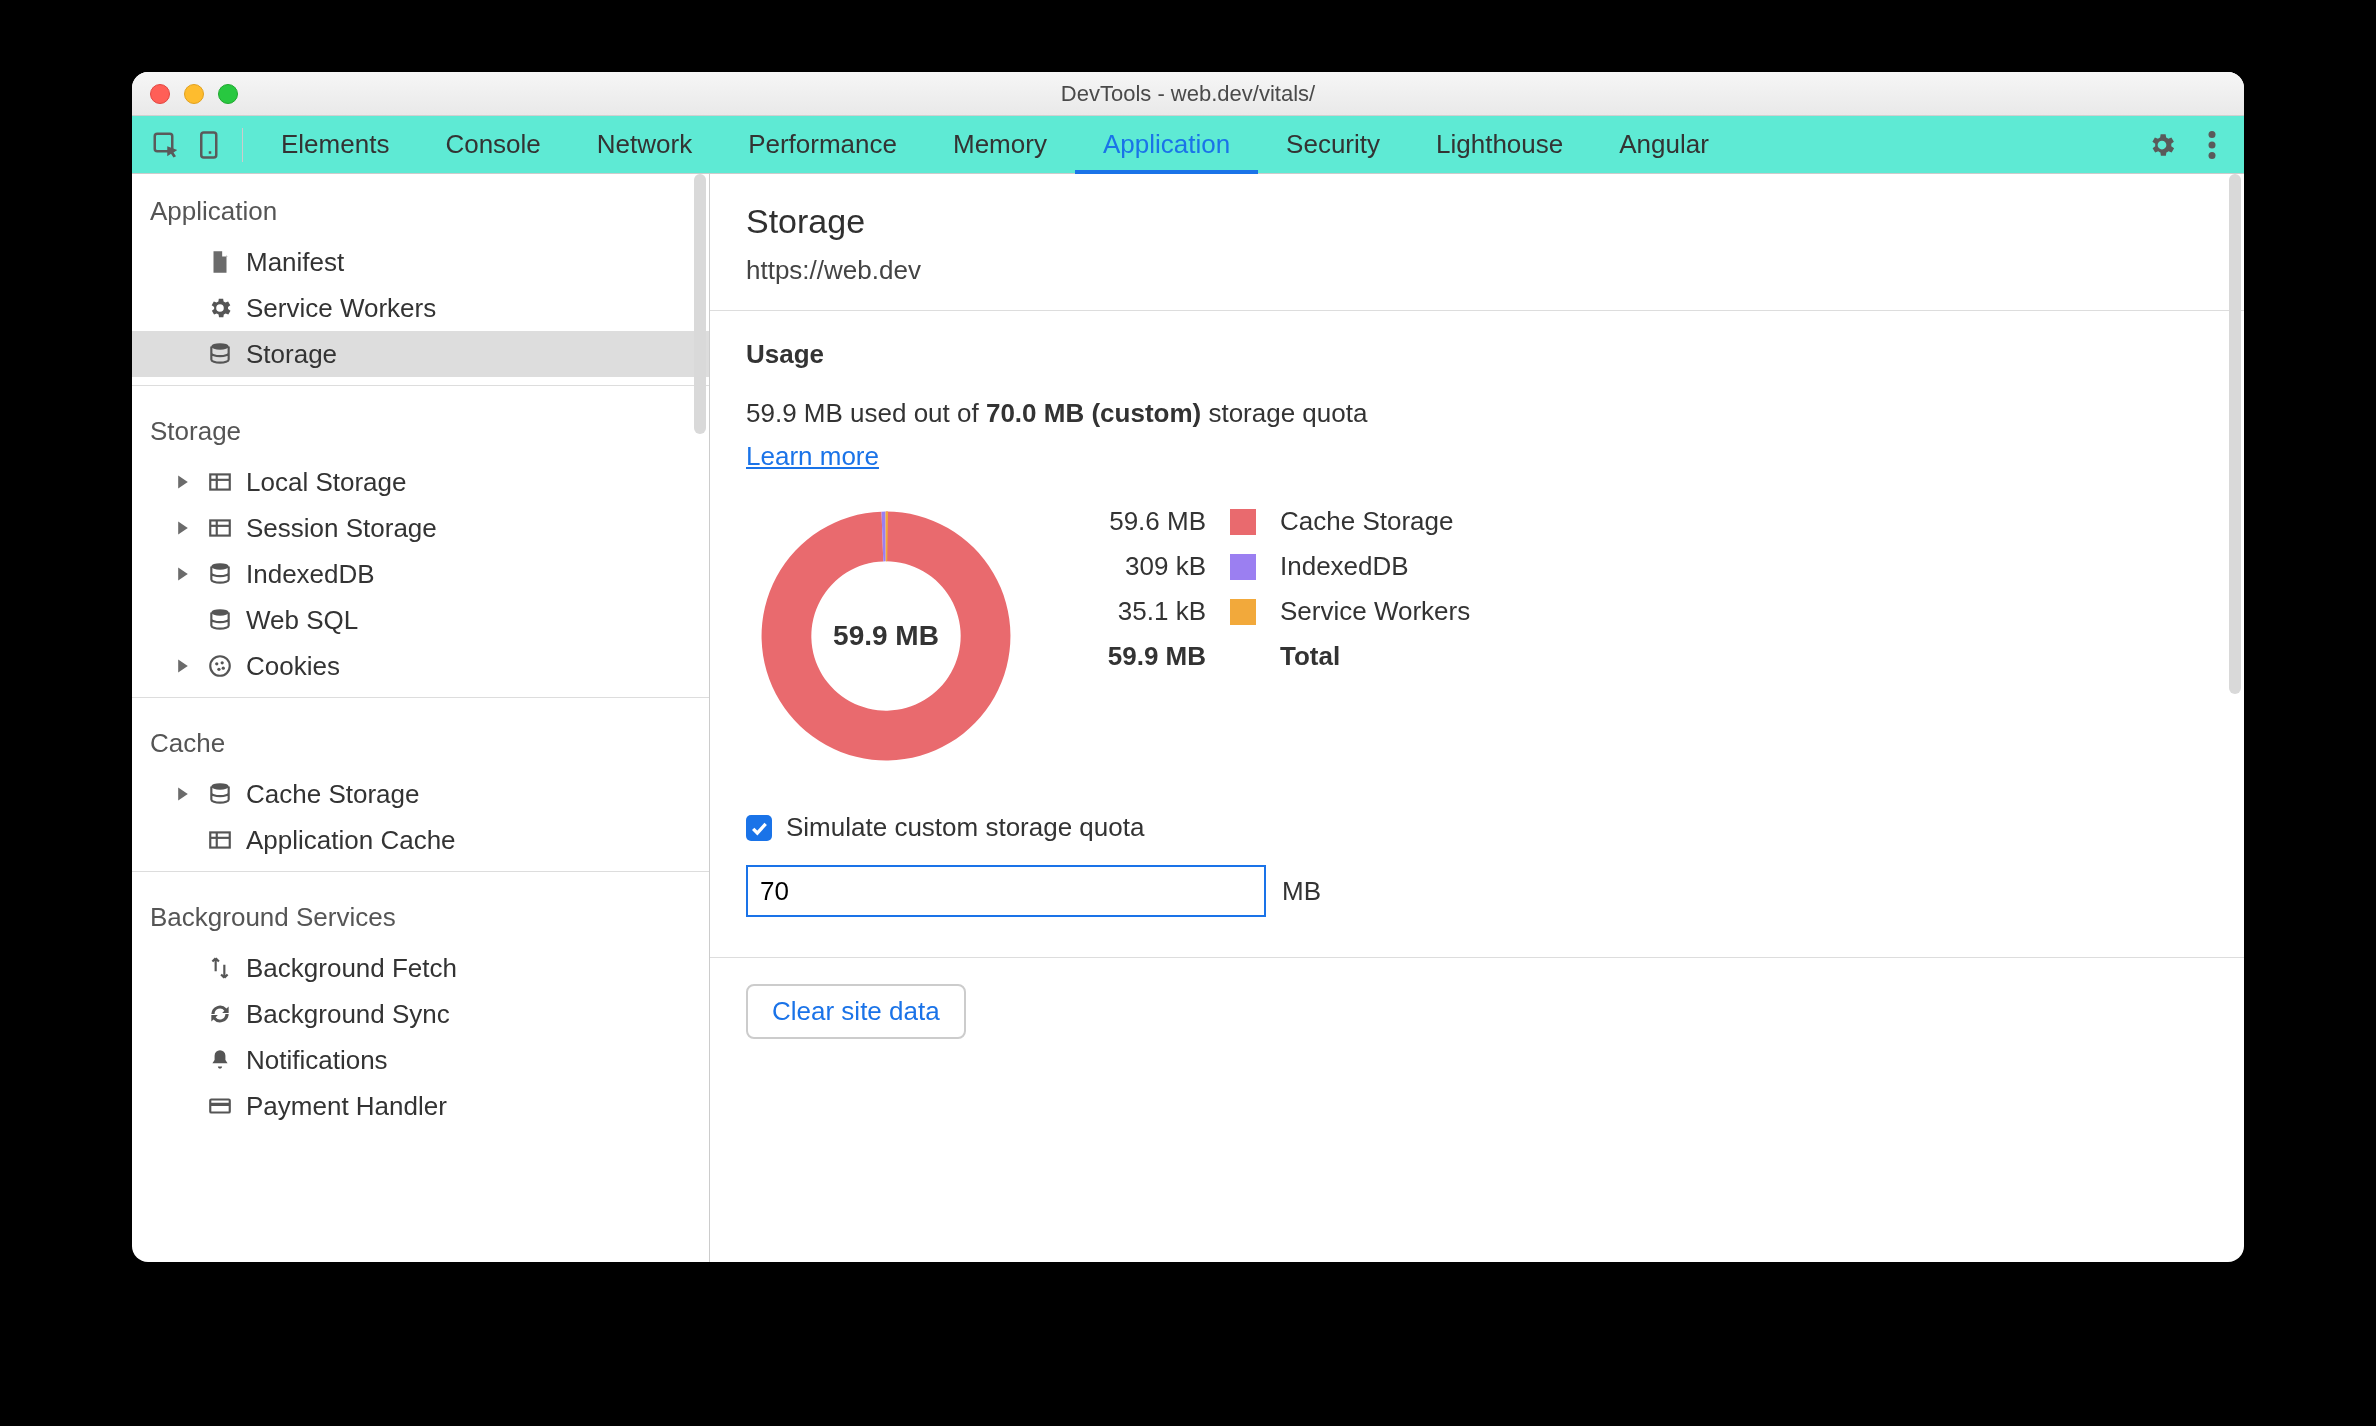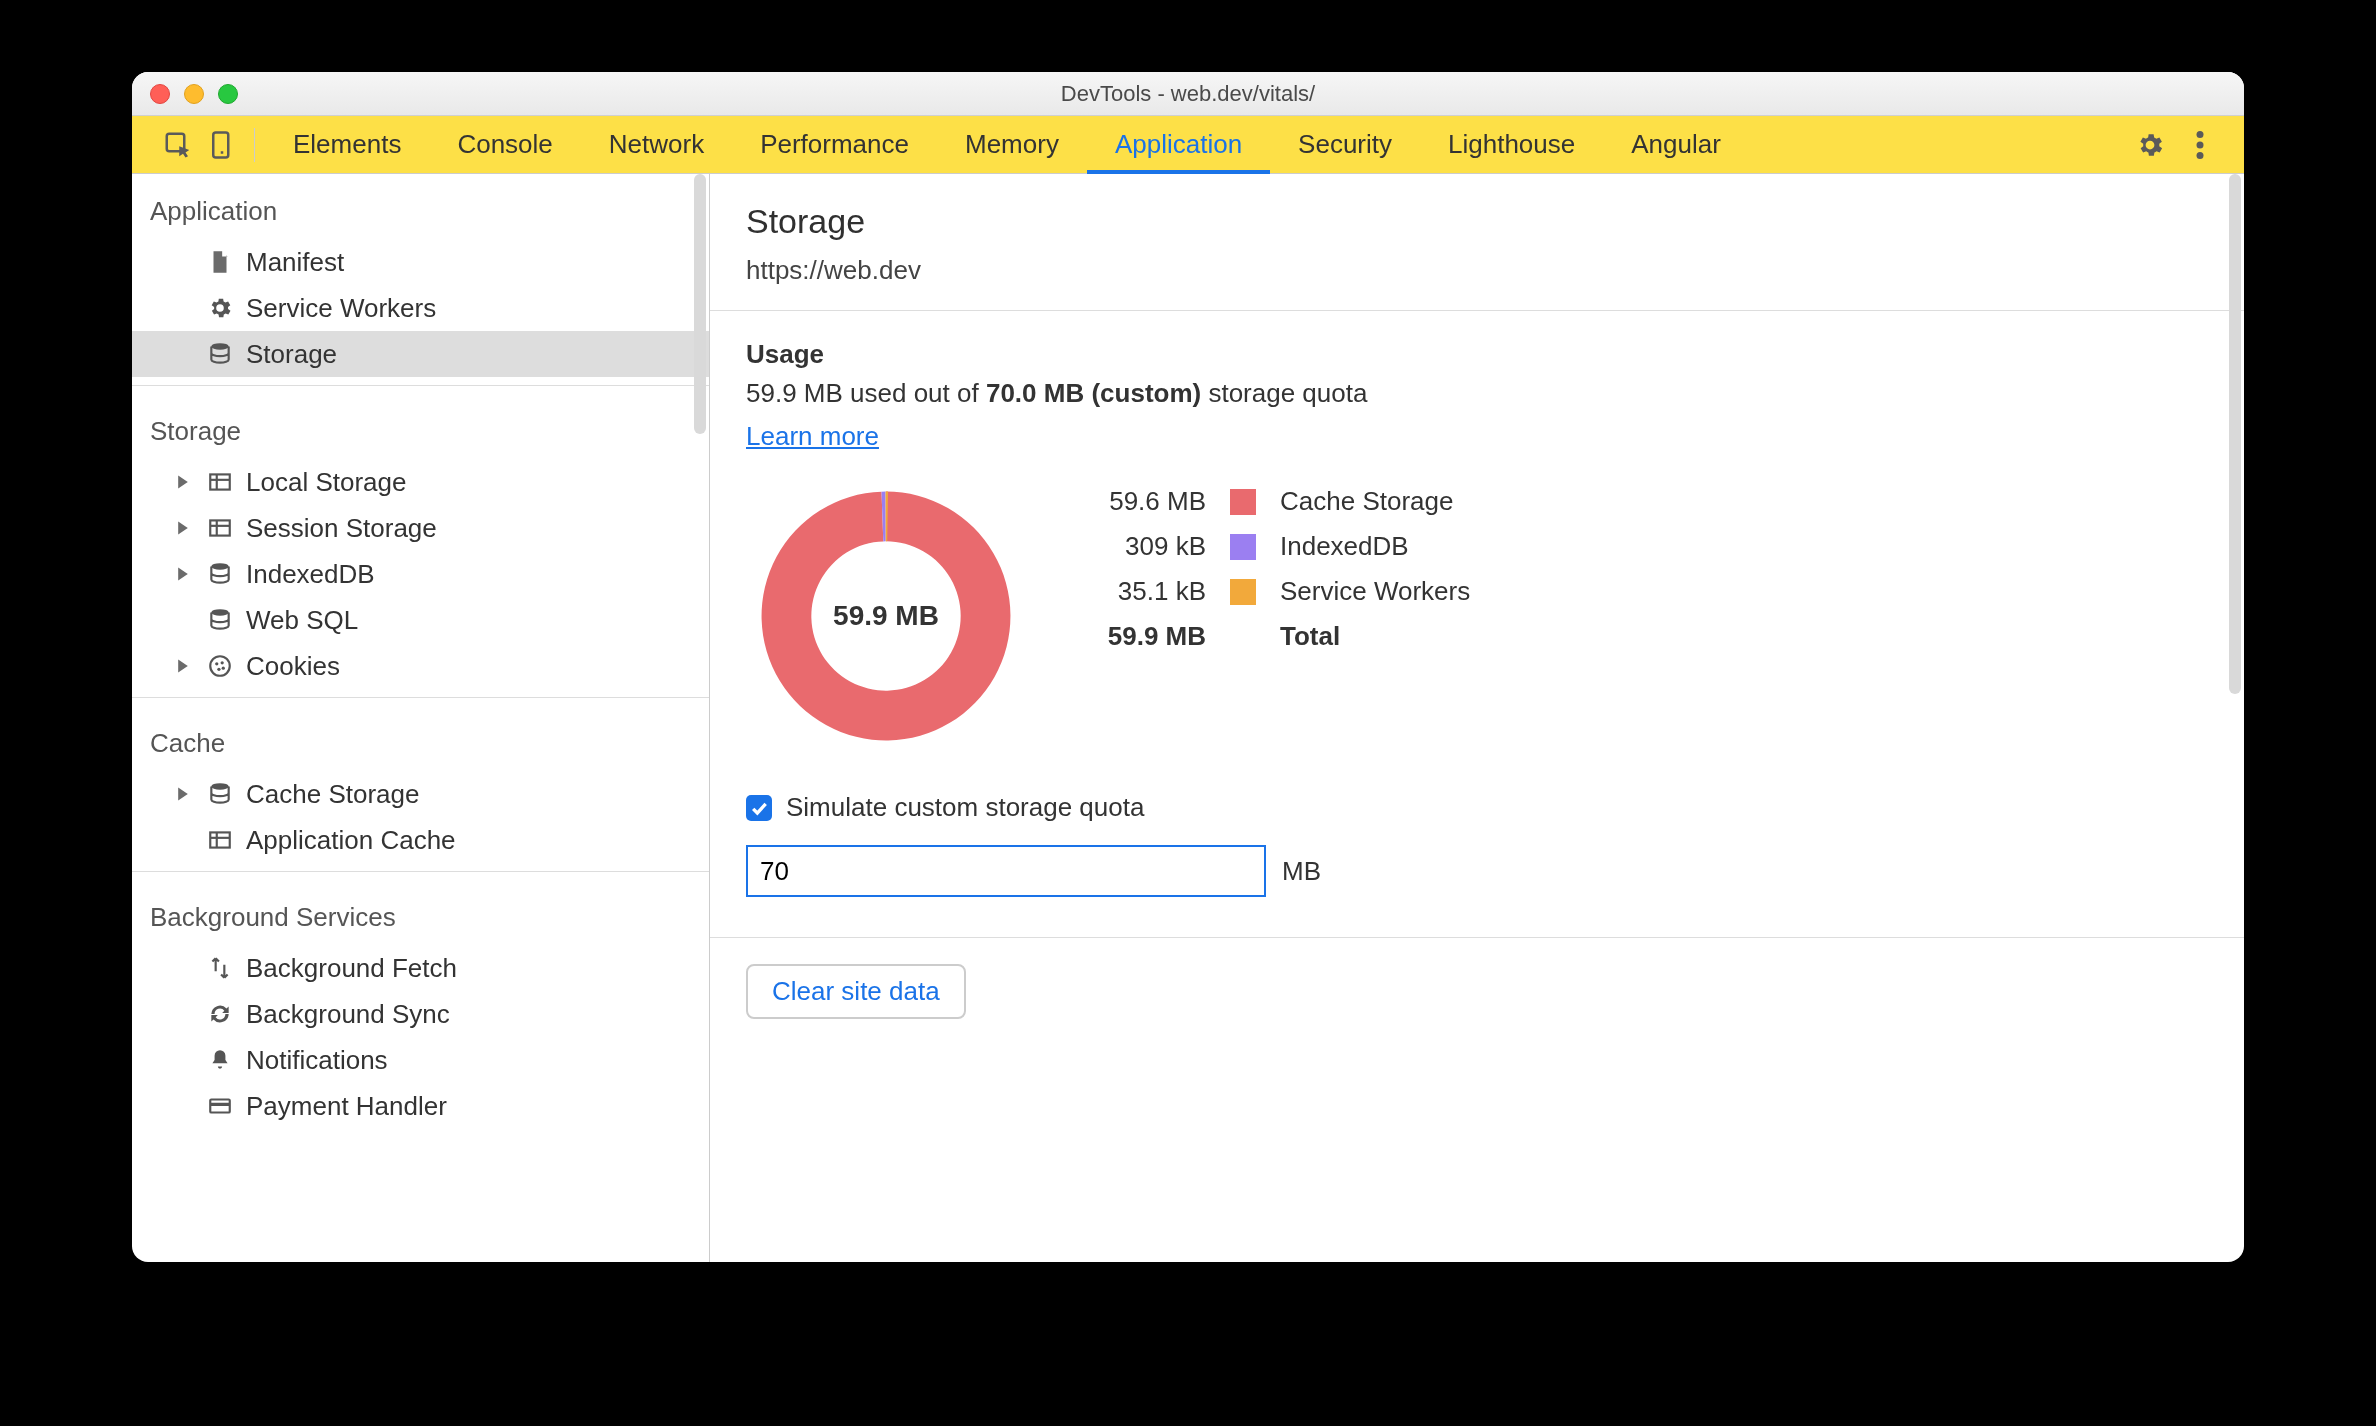--- a/index.html
+++ b/index.html
@@ -22,22 +22,22 @@
     position: relative;
   }
   .traffic { display:flex; gap:14px; margin-left:18px; }
   .traffic span { width:20px; height:20px; border-radius:50%; display:inline-block; }
   .t-close{background:#ff5f57;border:1px solid #e24640;}
   .t-min{background:#febc2e;border:1px solid #e1a11e;}
   .t-max{background:#28c840;border:1px solid #1fa82f;}
   .titlebar .title { position:absolute; left:0; right:0; text-align:center; font-size:22px; color:#4a4a4a; }
   
   .tabstrip {
-    height:58px; background:#fde047; border-bottom:1px solid #ccc;
-    display:flex; align-items:center; padding:0 24px; gap:0;
+    height:58px; background:#5eead4; border-bottom:1px solid #ccc;
+    display:flex; align-items:center; padding:0 12px; gap:0;
   }
   .tabstrip .ico-btn { width:44px; height:40px; display:flex;align-items:center;justify-content:center; color:#5a5a5a; }
   .tabstrip .sep { width:1px; height:34px; background:#ccc; margin:0 10px; }
   .tabstrip .tab { padding:0 28px; font-size:26px; color:#333; height:58px; display:flex; align-items:center; cursor:pointer;}
   .tabstrip .tab.active { color:#1a73e8; border-bottom:4px solid #1a73e8; padding-top:4px;}
   .tabstrip .spacer{flex:1;}
   .tabstrip .right-ico{width:40px;height:40px;display:flex;align-items:center;justify-content:center;color:#5a5a5a; margin-left:10px;}
   .tabstrip svg{display:block;}
   
   .body { display:flex; height:calc(100% - 44px - 58px); }
@@ -61,21 +61,21 @@
   .group-divider{height:1px;background:#ddd;margin:8px 0;}
   
   .main { flex:1; overflow:auto; position:relative; }
   .main::-webkit-scrollbar{width:16px;}
   .main-scroll{position:absolute; right:0; top:0; width:18px; height:100%; }
   .main-scroll .thumb{position:absolute; top:0; left:3px; width:12px; height:520px; background:#d9d9d9; border-radius:6px;}
   .panel-head{ padding:28px 36px 24px; border-bottom:1px solid #ddd;}
   .panel-head h1{font-size:34px; font-weight:400; color:#303030; margin-bottom:14px;}
   .panel-head .url{font-size:26px; color:#444;}
   .usage-sec{ padding:28px 36px 40px; border-bottom:1px solid #ddd;}
-  .usage-sec h2{font-size:26px; font-weight:700; color:#333; margin-bottom:8px;}
+  .usage-sec h2{font-size:26px; font-weight:700; color:#333; margin-bottom:28px;}
   .usage-line{font-size:26px; color:#333; margin-bottom:12px;}
   .usage-line .bold{font-weight:700;}
   .learn{color:#1a73e8; font-size:26px; text-decoration:underline; display:inline-block; margin-bottom:18px;}
   .usage-row{display:flex; align-items:flex-start; gap:60px; margin-top:6px;}
   .donut-wrap{flex:0 0 auto; position:relative; width:280px; height:280px;}
   .donut-center{position:absolute; left:0; top:0; width:100%; height:100%; display:flex; align-items:center; justify-content:center; font-size:28px; font-weight:700; color:#333;}
   .legend{display:grid; grid-template-columns:auto auto auto; column-gap:24px; row-gap:14px; align-items:center; font-size:26px; color:#333; margin-top:10px;}
   .legend .sz{text-align:right; min-width:120px;}
   .legend .sw{width:26px; height:26px;}
   .legend .total{font-weight:700;}

